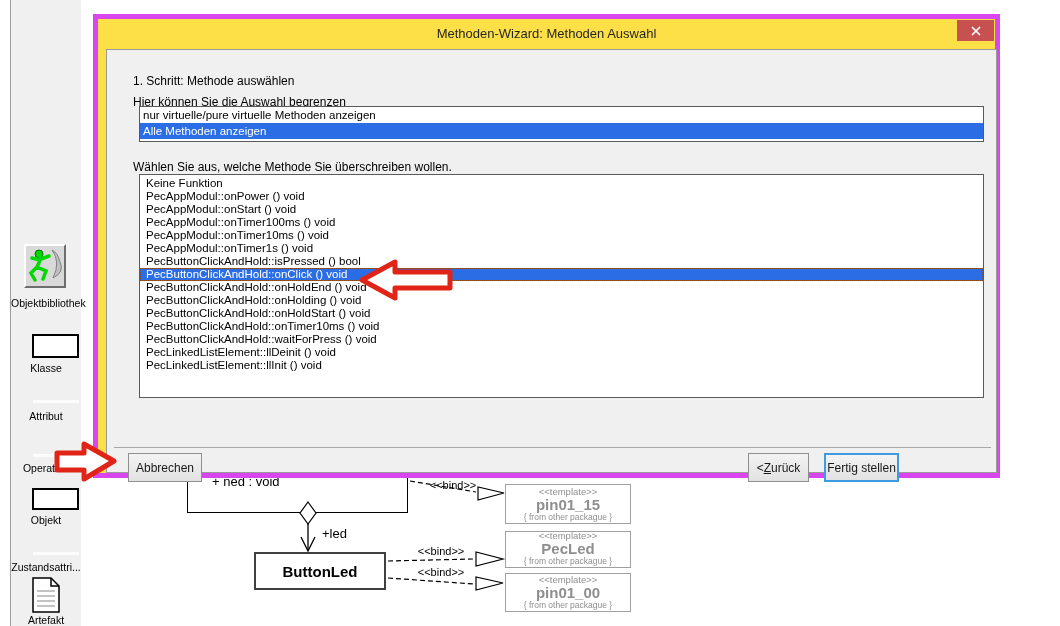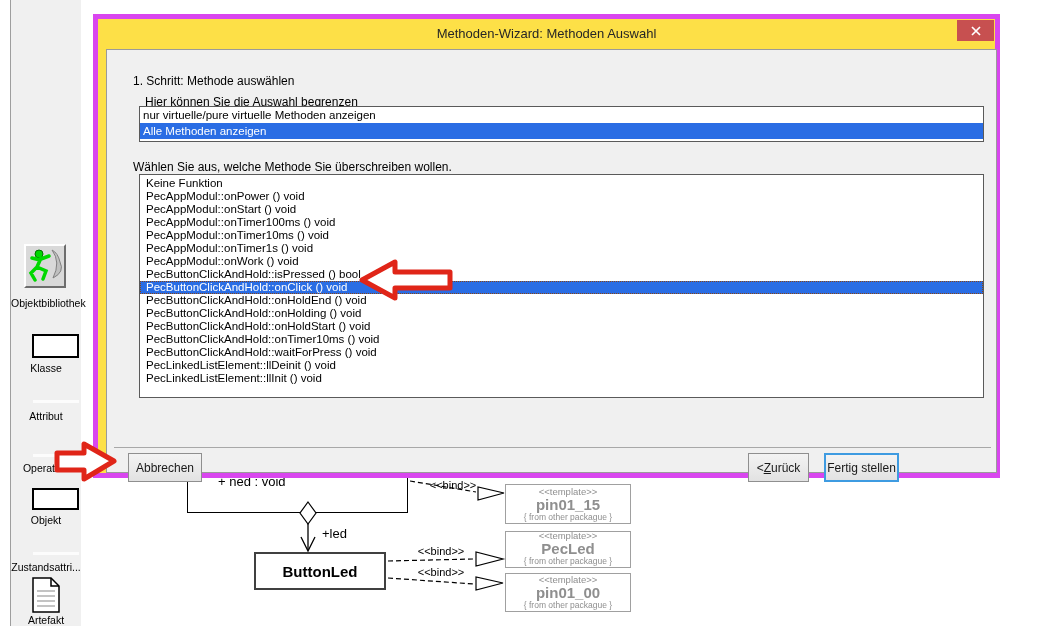--- a/index.html
+++ b/index.html
@@ -15,21 +15,21 @@
   #tool-objlib-btn { position:absolute; left:13px; top:244px; width:42px; height:44px;
                      background:#d9d9d9;
                      border-top:2px solid #fff; border-left:2px solid #fff;
                      border-right:2px solid #6d6d6d; border-bottom:2px solid #6d6d6d; }
   .shape-rect { position:absolute; left:21px; width:47px; background:#fff; border:2px solid #000; }
   .shape-line { position:absolute; left:22px; width:46px; height:3px; background:#fcfcfc; }
 
   
   .uml-box { position:absolute; background:#fff; border:1px solid #000; z-index:1; }
   #class-partial { left:187px; top:450px; width:221px; height:63px; }
-  #class-partial .attr-text { position:absolute; left:30px; top:23px; font-size:13px; }
+  #class-partial .attr-text { position:absolute; left:24px; top:23px; font-size:13px; }
   #led-label { position:absolute; left:322px; top:526px; font-size:13px; z-index:1; }
   #buttonled-box { position:absolute; left:254px; top:552px; width:132px; height:38px;
                    background:#fff; border:2px solid #404040; z-index:1;
                    display:flex; align-items:center; justify-content:center;
                    font-weight:bold; font-size:15px; }
   .tpl-box { position:absolute; left:505px; width:126px; background:#fff;
              border:1px solid #a0a0a0; z-index:1; display:flex; flex-direction:column;
              align-items:center; justify-content:flex-end; color:#8f8f8f; }
   .tpl-stereo { font-size:9.5px; line-height:11px; }
   .tpl-name  { font-size:15px; font-weight:bold; line-height:15px; }
@@ -155,37 +155,36 @@
       <span id="title-text">Methoden-Wizard: Methoden Auswahl</span>
     </div>
     <div id="close-btn">
       <svg width="10" height="10" viewBox="0 0 10 10">
         <path d="M1 1 L9 9 M9 1 L1 9" stroke="#fff" stroke-width="1.7"></path>
       </svg>
     </div>
 
     <div id="panel">
       <div class="lbl" style="top:24px;">1. Schritt: Methode auswählen</div>
-      <div class="lbl" style="top:45px;margin-left:12px;">Hier können Sie die Auswahl begrenzen</div>
+      <div class="lbl" style="top:45px;">Hier können Sie die Auswahl begrenzen</div>
 
       <div id="filter-list" class="listbox">
         <div class="row">nur virtuelle/pure virtuelle Methoden anzeigen</div>
         <div class="row selected">Alle Methoden anzeigen</div>
       </div>
 
       <div class="lbl" style="top:110px;">Wählen Sie aus, welche Methode Sie überschreiben wollen.</div>
 
       <div id="method-list" class="listbox">
         <div class="row">Keine Funktion</div>
         <div class="row">PecAppModul::onPower () void</div>
         <div class="row">PecAppModul::onStart () void</div>
         <div class="row">PecAppModul::onTimer100ms () void</div>
         <div class="row">PecAppModul::onTimer10ms () void</div>
         <div class="row">PecAppModul::onTimer1s () void</div>
-        <div class="row">PecAppModul::onWork () void</div>
         <div class="row">PecButtonClickAndHold::isPressed () bool</div>
         <div class="row selected">PecButtonClickAndHold::onClick () void</div>
         <div class="row">PecButtonClickAndHold::onHoldEnd () void</div>
         <div class="row">PecButtonClickAndHold::onHolding () void</div>
         <div class="row">PecButtonClickAndHold::onHoldStart () void</div>
         <div class="row">PecButtonClickAndHold::onTimer10ms () void</div>
         <div class="row">PecButtonClickAndHold::waitForPress () void</div>
         <div class="row">PecLinkedListElement::llDeinit () void</div>
         <div class="row">PecLinkedListElement::llInit () void</div>
       </div>

